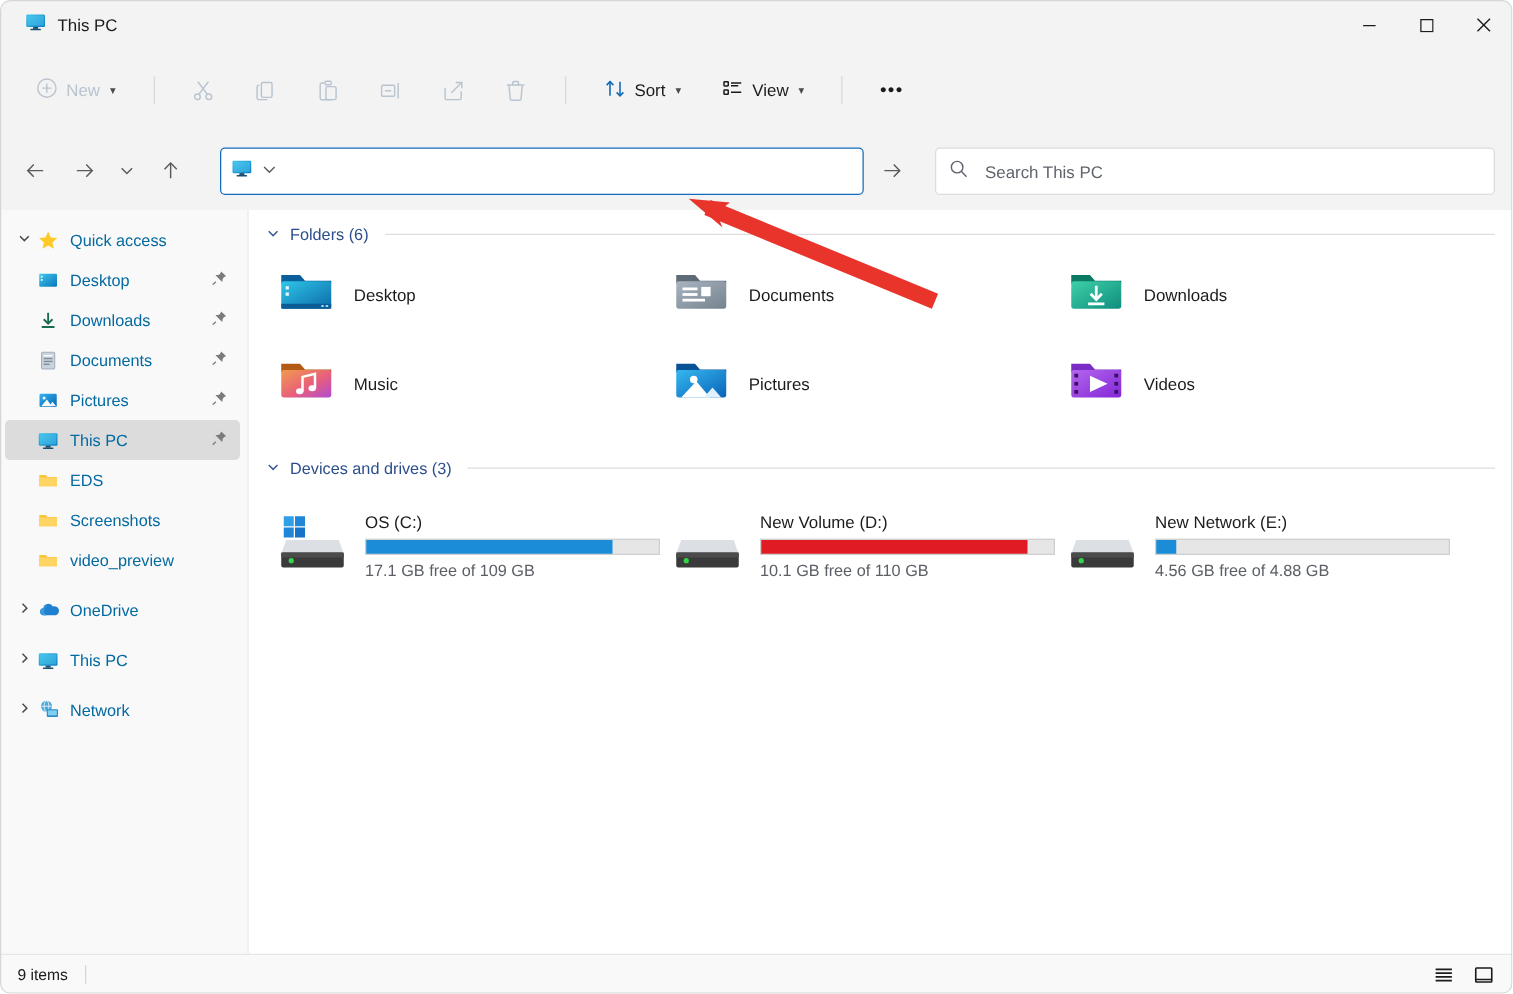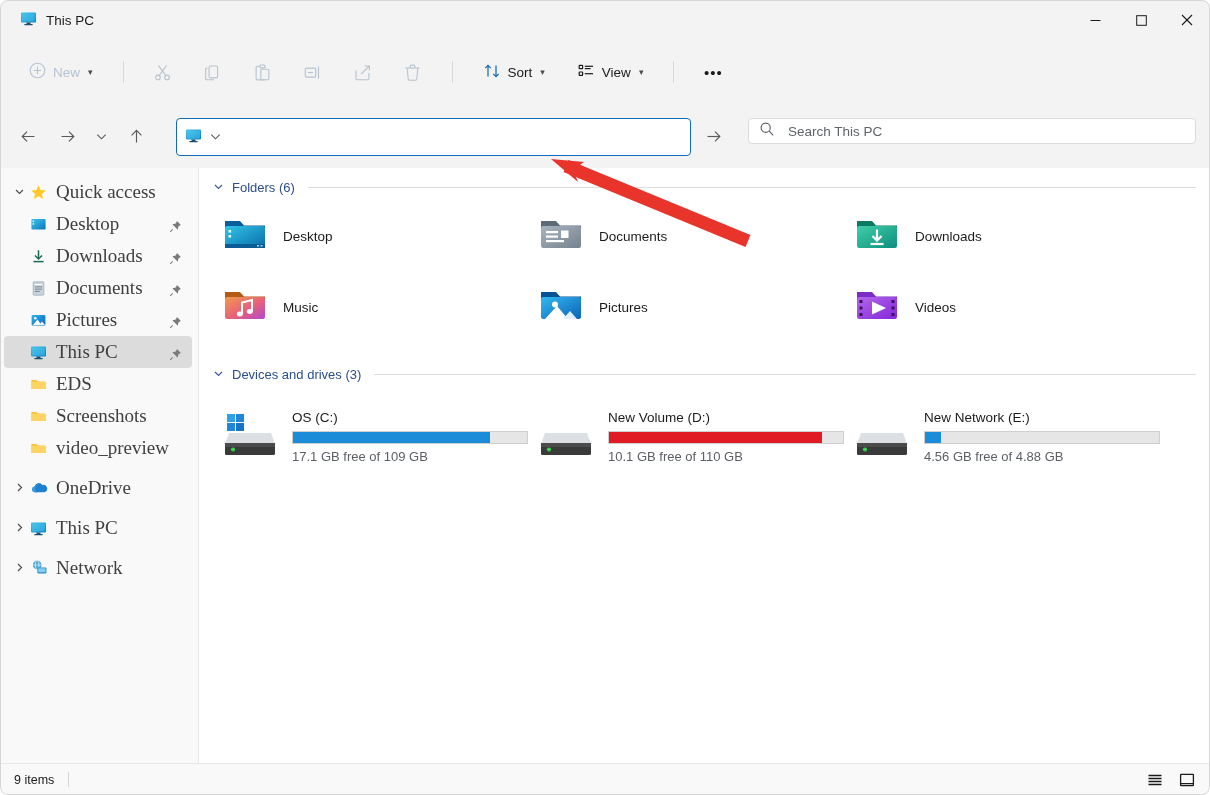--- a/index.html
+++ b/index.html
@@ -78,40 +78,40 @@
     animation: blink 1.05s step-end infinite;
   }
   @keyframes blink { 50% { opacity: 0; } }
   .addr-chev { width: 26px; text-align: center; color: #5a5a5a; font-size: 11px; }
   .gobtn {
     position: absolute; left: 697px; top: 120px;
     width: 33px; height: 33px; border-radius: 5px;
     display: flex; align-items: center; justify-content: center; color: #5a5a5a;
   }
   .searchbox {
-    position: absolute; left: 748px; top: 118px; width: 448px; height: 26px;
+    position: absolute; left: 748px; top: 118px; width: 448px; height: 38px;
     background: #ffffff; border: 1px solid #dcdcdc; border-radius: 4px;
     display: flex; align-items: center; padding: 0 10px;
   }
   .search-ph { font-size: 13.5px; color: #60646c; margin-left: 13px; }
 
   
   .body {
     position: absolute; top: 168px; left: 0; width: 1210px; height: 595px;
     background: #ffffff;
   }
   .sidebar {
     position: absolute; left: 0; top: 0; width: 199px; height: 595px;
     background: #f9f9f9; border-right: 1px solid #e7e7e7;
     padding-top: 8px; overflow: hidden;
   }
   .sbrow {
     position: relative; display: flex; align-items: center;
     height: 32px; margin: 0 6px 0 4px; border-radius: 4px;
-    padding-left: 6px; font-size: 19px; color: #404040; font-family: Liberation Serif, serif;
+    padding-left: 6px; font-size: 13px; color: #0369a1;
   }
   .sbrow.selected { background: #dcdcdc; }
   .chev {
     width: 18px; min-width: 18px; text-align: center;
     font-size: 10px; color: #4a4a4a;
   }
   .sbicon {
     width: 21px; min-width: 21px; height: 16px;
     display: flex; align-items: center; justify-content: center; margin-right: 7px;
   }

